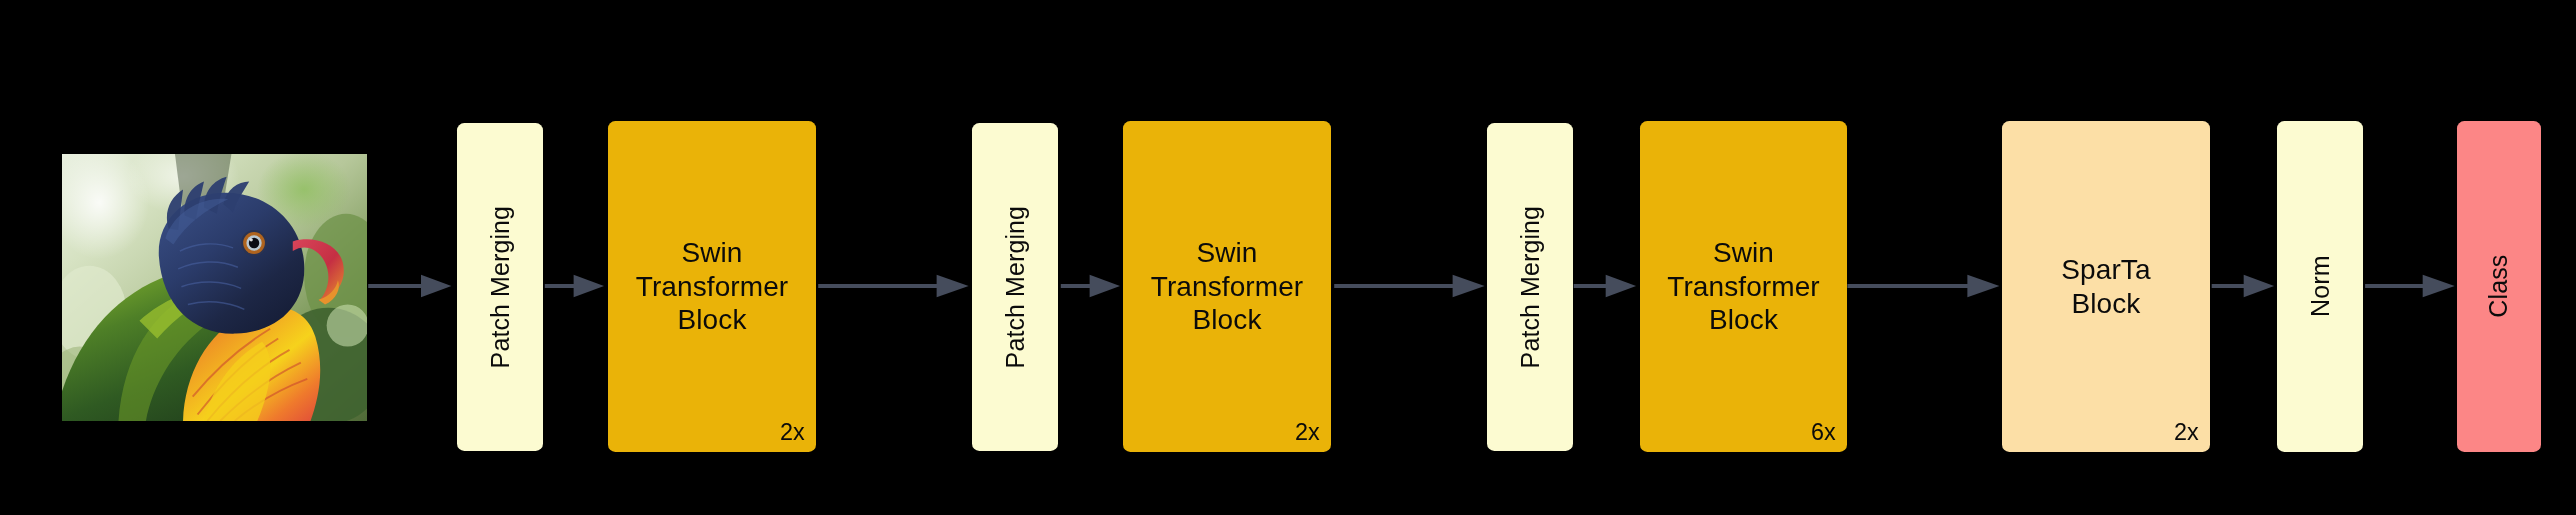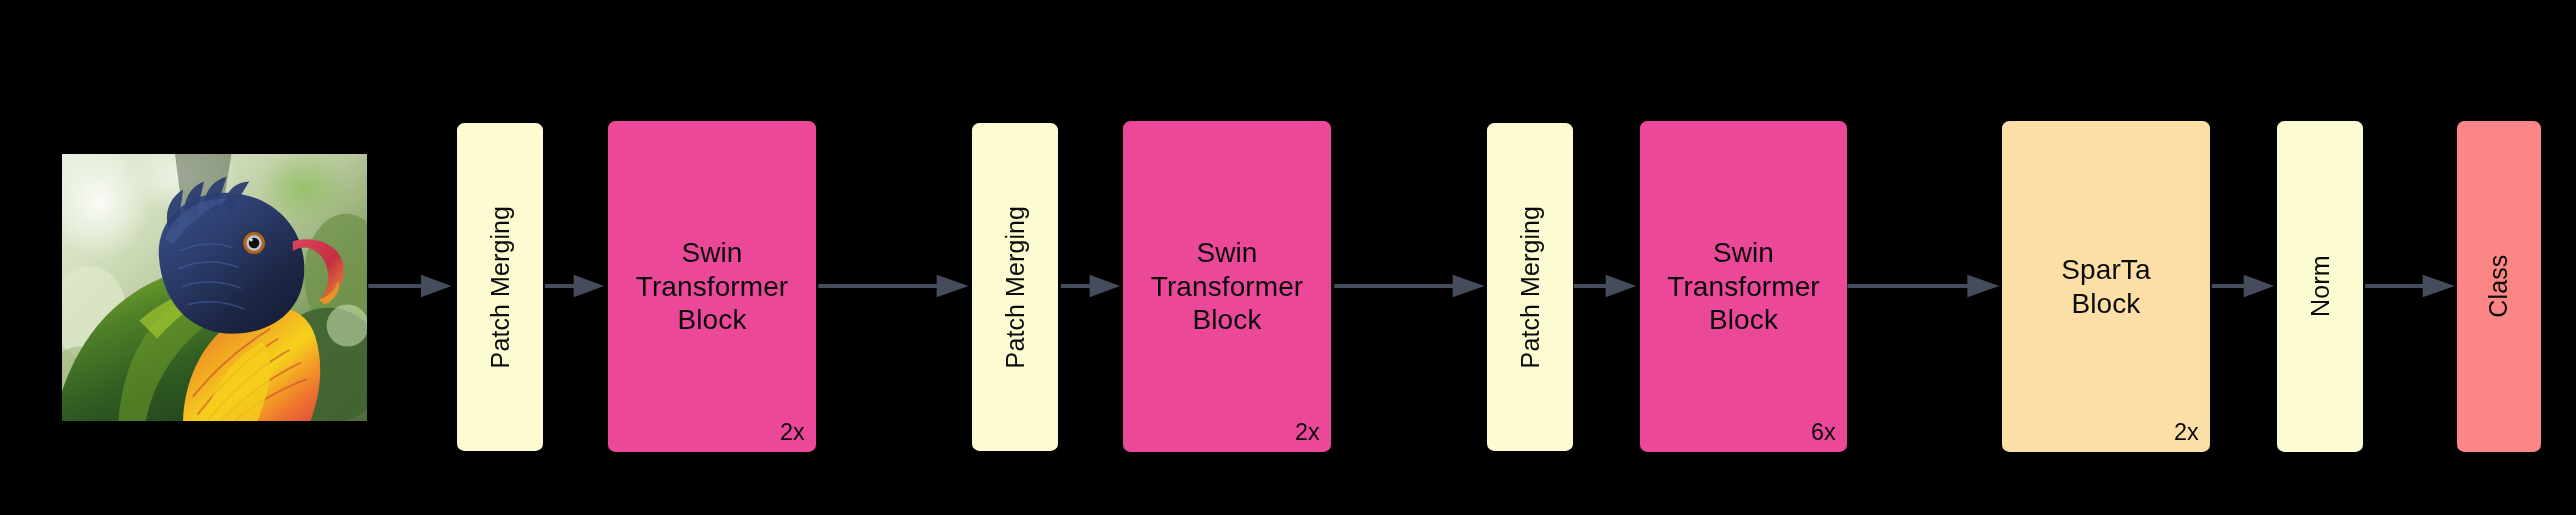--- a/index.html
+++ b/index.html
@@ -48,21 +48,21 @@
     letter-spacing: 0.1px;
   }
 
   
   .node.vertical .label {
     transform: rotate(-90deg);
     white-space: nowrap;
   }
 
   .node.yellow { background: #fcfbd1; }
-  .node.green  { background: #ec4899; }
+  .node.green  { background: #eab308; }
   .node.orange { background: #fcdfa6; }
   .node.red    { background: #fc8686; }
 
   .repeat {
     position: absolute;
     right: 11.3px;
     bottom: 8px;
     font-size: 23.4px;
     font-weight: normal;
     color: #0b0b0b;

